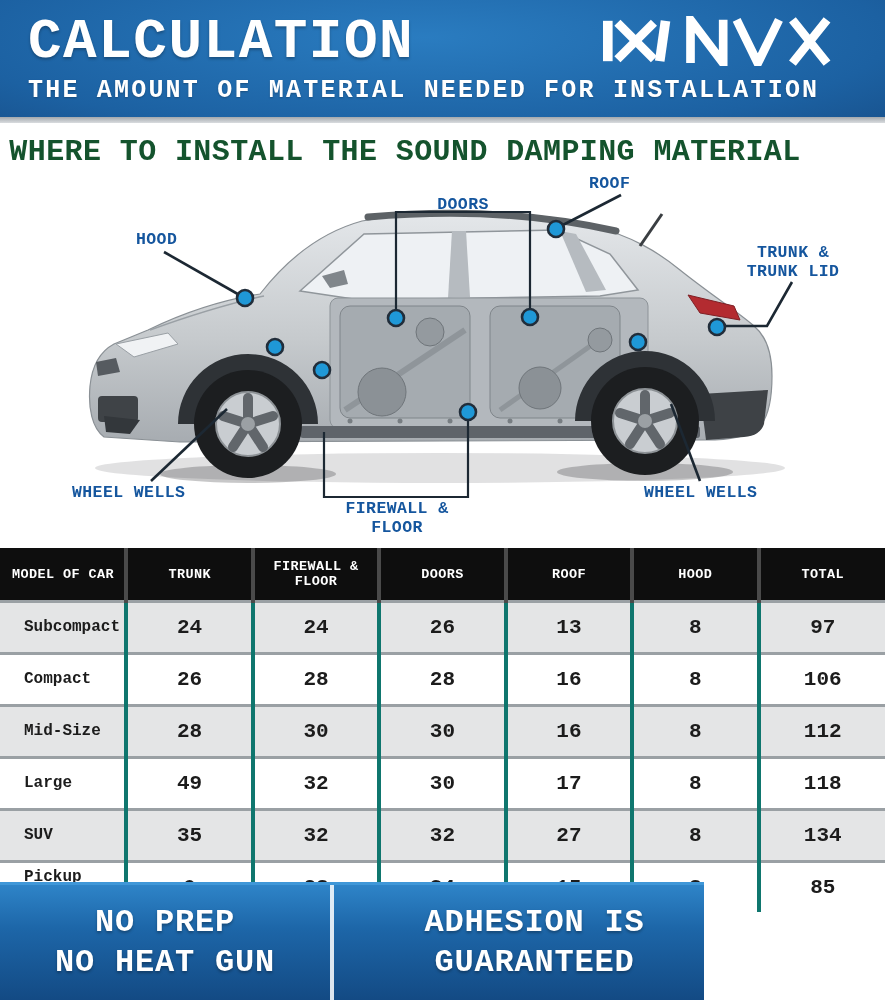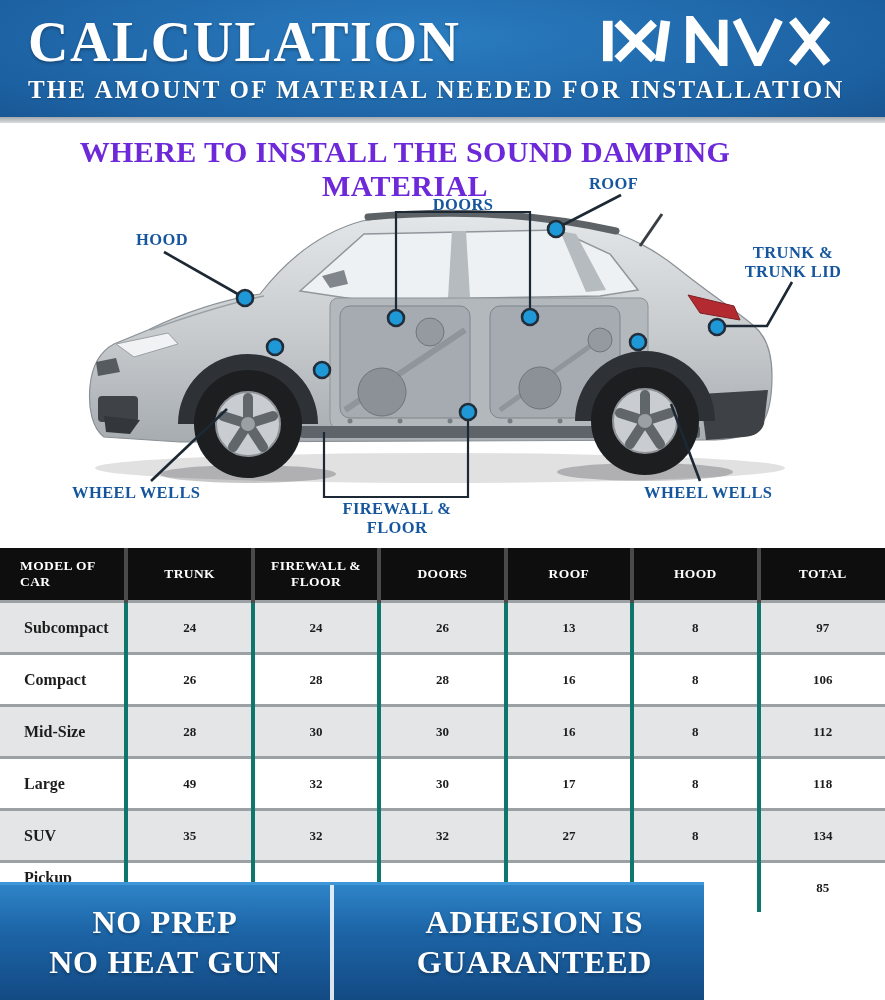--- a/index.html
+++ b/index.html
@@ -1,32 +1,32 @@
 <!DOCTYPE html>
 <html><head>
 <meta charset="utf-8">
 <style>
   html,body{margin:0;padding:0;background:#fff;}
   .page{position:relative;width:885px;height:1000px;overflow:hidden;background:#fff;
-        font-family:Liberation Serif, serif;-webkit-font-smoothing:antialiased;}
+        font-family:Liberation Mono, monospace;-webkit-font-smoothing:antialiased;}
 
   
   .header{position:absolute;left:0;top:0;width:885px;height:117px;
           background:radial-gradient(95% 150% at 48% 32%, #2a7cc0 0%, #1c61a2 55%, #133f73 100%);}
   .header-title{position:absolute;left:28px;top:10px;color:#fff;font-size:56px;font-weight:bold;
                 letter-spacing:1.5px;text-shadow:0 2px 3px rgba(0,0,0,.28);}
   .header-subtitle{position:absolute;left:28px;top:76px;color:#fff;font-size:25px;font-weight:bold;
                    letter-spacing:2.2px;text-shadow:0 1px 2px rgba(0,0,0,.25);white-space:nowrap;}
   .brand{position:absolute;right:26px;top:16px;width:262px;height:50px;}
   .header-shadow{position:absolute;left:0;top:117px;width:885px;height:6px;
                  background:linear-gradient(180deg,#a3a8ad,#d9dcdf);}
 
   
   .section-heading{position:absolute;left:0;top:135px;width:810px;text-align:center;
-                   color:#6d28d9;font-size:30px;font-weight:bold;letter-spacing:.4px;}
+                   color:#14532d;font-size:30px;font-weight:bold;letter-spacing:.4px;}
 
   
   .diagram{position:absolute;left:0;top:170px;width:885px;height:378px;}
   .diagram svg{position:absolute;left:0;top:0;}
   .dlabel{position:absolute;color:#15569e;font-size:16.5px;font-weight:bold;letter-spacing:.4px;
           line-height:1.15;white-space:pre-line;}
   .lab-hood{left:136px;top:61px;}
   .lab-doors{left:396px;top:26px;width:134px;text-align:center;}
   .lab-roof{left:589px;top:5px;}
   .lab-trunk{left:730px;top:74px;width:126px;text-align:center;}
@@ -37,22 +37,22 @@
   
   .materials-table{position:absolute;left:0;top:548px;width:885px;border-collapse:collapse;
                    table-layout:fixed;}
   .materials-table th,.materials-table td{border-left:4px solid #0f766e;border-right:1px solid #3a3a3a;
                    overflow:hidden;}
   .materials-table th:first-child,.materials-table td:first-child{border-left:none;}
   .materials-table th:last-child,.materials-table td:last-child{border-right:none;}
   .materials-table thead th{background:#0e0e0e;color:#fff;font-size:13.5px;font-weight:bold;
                    letter-spacing:.4px;height:50px;text-align:center;white-space:pre-line;
                    border-left-color:#4a4a4a;border-right-color:#4a4a4a;}
-  .materials-table thead th:first-child{text-align:left;padding-left:20px;}
-  .materials-table tbody td{height:47px;text-align:center;font-size:13px;font-weight:bold;
+  .materials-table thead th:first-child{text-align:left;padding-left:12px;}
+  .materials-table tbody td{height:47px;text-align:center;font-size:21px;font-weight:bold;
                    color:#1c1c1c;border-top:3px solid #9aa0a4;}
   .materials-table tbody td:first-child{text-align:left;padding-left:24px;font-size:16px;
                    white-space:pre-line;line-height:1.2;}
   .materials-table tbody tr:nth-child(odd) td{background:#e4e5e6;}
   .materials-table tbody tr:nth-child(even) td{background:#ffffff;}
 
   
   .footer{position:absolute;left:0;top:882px;width:704px;height:118px;display:flex;
           background:linear-gradient(180deg,#2e84c8 0%,#1d66a8 38%,#134a84 100%);
           border-top:3px solid #3f97d8;box-sizing:border-box;}

